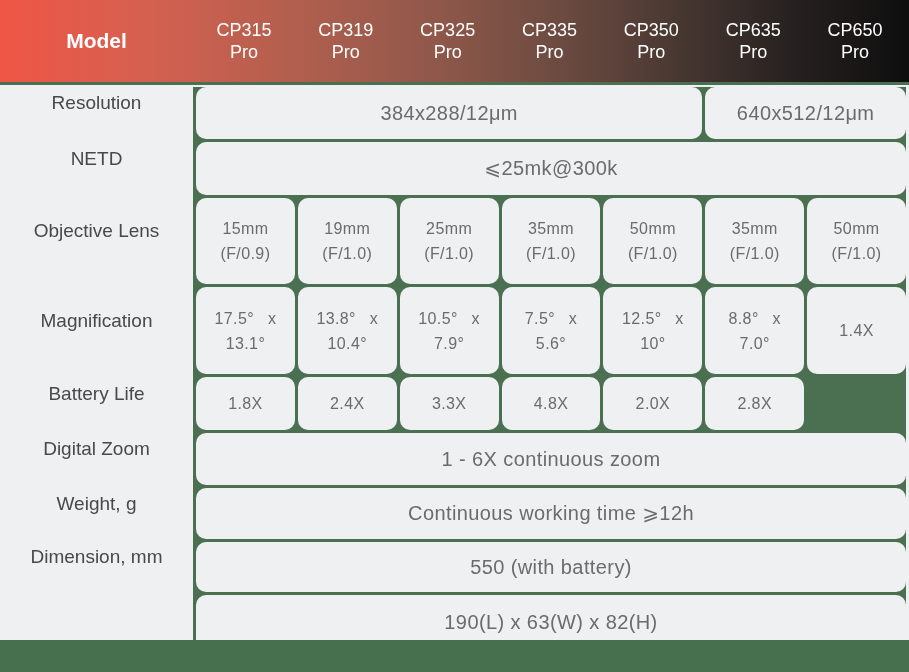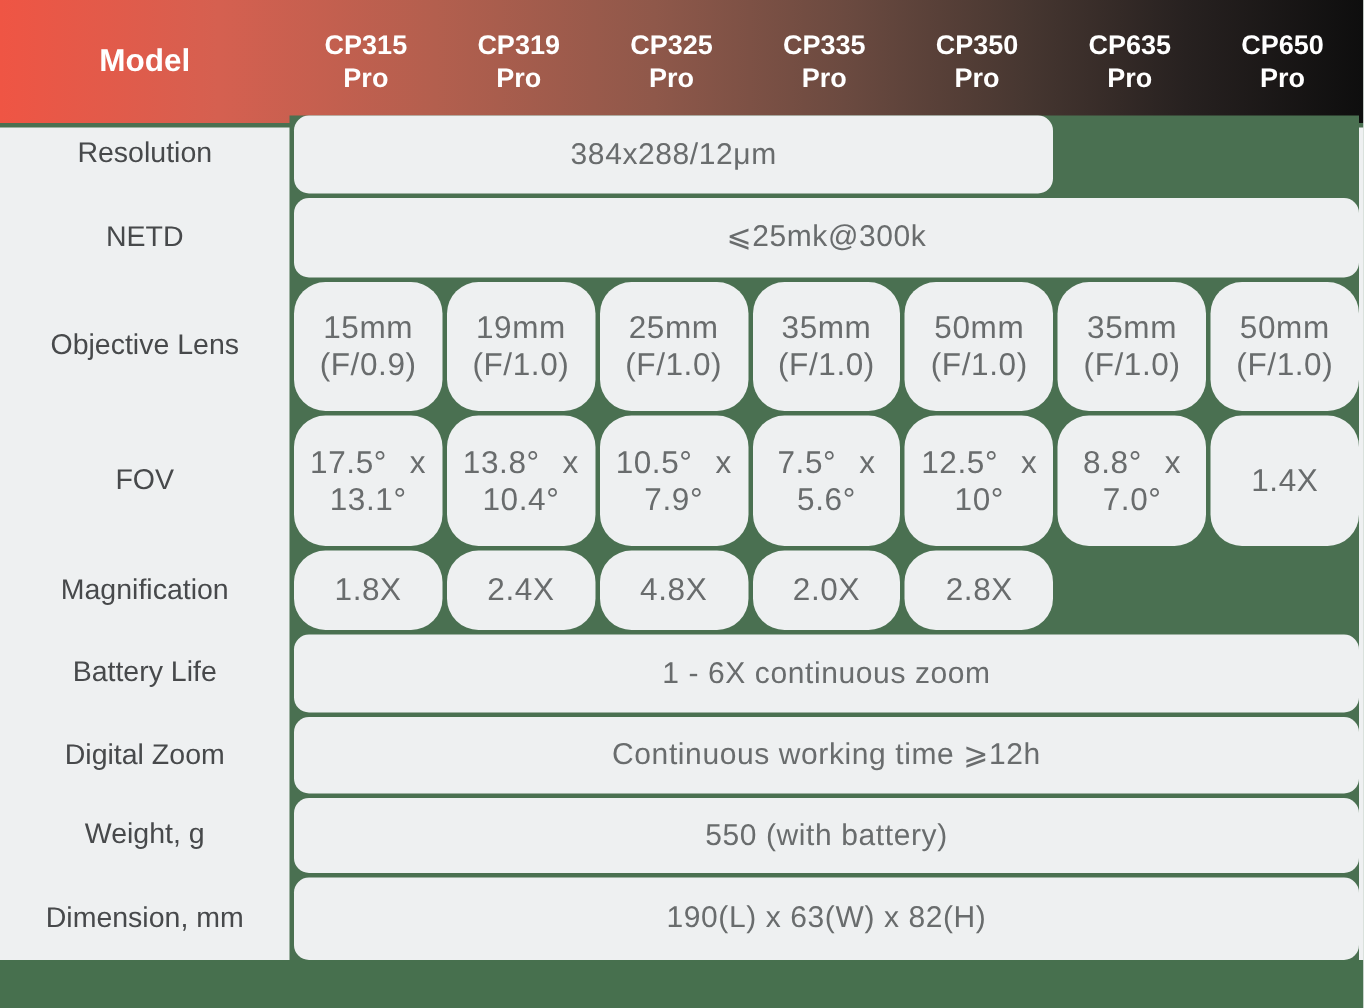--- a/index.html
+++ b/index.html
@@ -21,53 +21,53 @@
     grid-template-columns:193px repeat(7,1fr);
     align-items:center;
     box-sizing:border-box;
     padding-right:3px;
   }
   .h-model{
     color:#ffffff;font-size:21px;font-weight:bold;text-align:center;
   }
   .h-col{
     display:flex;flex-direction:column;align-items:center;justify-content:center;
-    color:#ffffff;font-size:18px;font-weight:bold;line-height:22px;text-align:center;
+    color:#ffffff;font-size:18px;font-weight:normal;line-height:22px;text-align:center;
   }
   
   .body{
     position:absolute;left:0;top:77px;width:909px;height:563px;
   }
   .labels{
     position:absolute;left:0;top:0;width:193px;height:563px;
     display:grid;grid-template-columns:1fr;
     grid-template-rows:52px 53px 86px 87px 53px 52px 51px 50px 55px;
     row-gap:3px;
   }
   .label-cell{
     display:flex;align-items:center;justify-content:center;
     color:#47494b;font-size:19px;text-align:center;
   }
   .grid{
-    position:absolute;left:193px;top:0;right:3px;height:563px;
+    position:absolute;left:193px;top:10px;right:3px;height:563px;
     background:#4a7051;
     display:grid;
     grid-template-columns:repeat(7,1fr);
     grid-template-rows:52px 53px 86px 87px 53px 52px 51px 50px 55px;
     gap:3px;
     padding-left:3px;
     box-sizing:border-box;
   }
   .cell{
     background:#eef0f1;border-radius:10px;
     display:flex;flex-direction:column;align-items:center;justify-content:center;
     color:#696c6d;font-size:20px;letter-spacing:.4px;text-align:center;
     line-height:25px;
   }
-  .cell.small{font-size:21px;border-radius:21px;}
+  .cell.small{font-size:16px;}
   .span5{grid-column:span 5;}
   .span2{grid-column:span 2;}
   .span7{grid-column:span 7;}
   .fov-top{word-spacing:9px;}
   
   .bottom-bar{
     position:absolute;left:0;top:640px;width:909px;height:32px;
     background:#47704e;
   }
 </style>
@@ -108,31 +108,31 @@
       <span>Pro</span>
     </div>
   </div>
 
   <div class="body">
 
     <div class="labels">
       <div class="label-cell">Resolution</div>
       <div class="label-cell">NETD</div>
       <div class="label-cell">Objective Lens</div>
-      <div class="label-cell">FOV</div>
       <div class="label-cell">Magnification</div>
       <div class="label-cell">Battery Life</div>
       <div class="label-cell">Digital Zoom</div>
       <div class="label-cell">Weight, g</div>
       <div class="label-cell">Dimension, mm</div>
     </div>
 
     <div class="grid">
 
       <div class="cell span5">384x288/12μm</div>
+      <div class="cell span2">640x512/12μm</div>
 
       <div class="cell span7">⩽25mk@300k</div>
 
       <div class="cell small">
         <span>15mm</span>
         <span>(F/0.9)</span>
       </div>
       <div class="cell small">
         <span>19mm</span>
         <span>(F/1.0)</span>
@@ -179,20 +179,21 @@
         <span>10°</span>
       </div>
       <div class="cell small">
         <span class="fov-top">8.8° x</span>
         <span>7.0°</span>
       </div>
 
       <div class="cell small">1.4X</div>
       <div class="cell small">1.8X</div>
       <div class="cell small">2.4X</div>
+      <div class="cell small">3.3X</div>
       <div class="cell small">4.8X</div>
       <div class="cell small">2.0X</div>
       <div class="cell small">2.8X</div>
 
       <div class="cell span7">1 - 6X continuous zoom</div>
       <div class="cell span7">Continuous working time ⩾12h</div>
       <div class="cell span7">550 (with battery)</div>
       <div class="cell span7">190(L) x 63(W) x 82(H)</div>
 
     </div>

